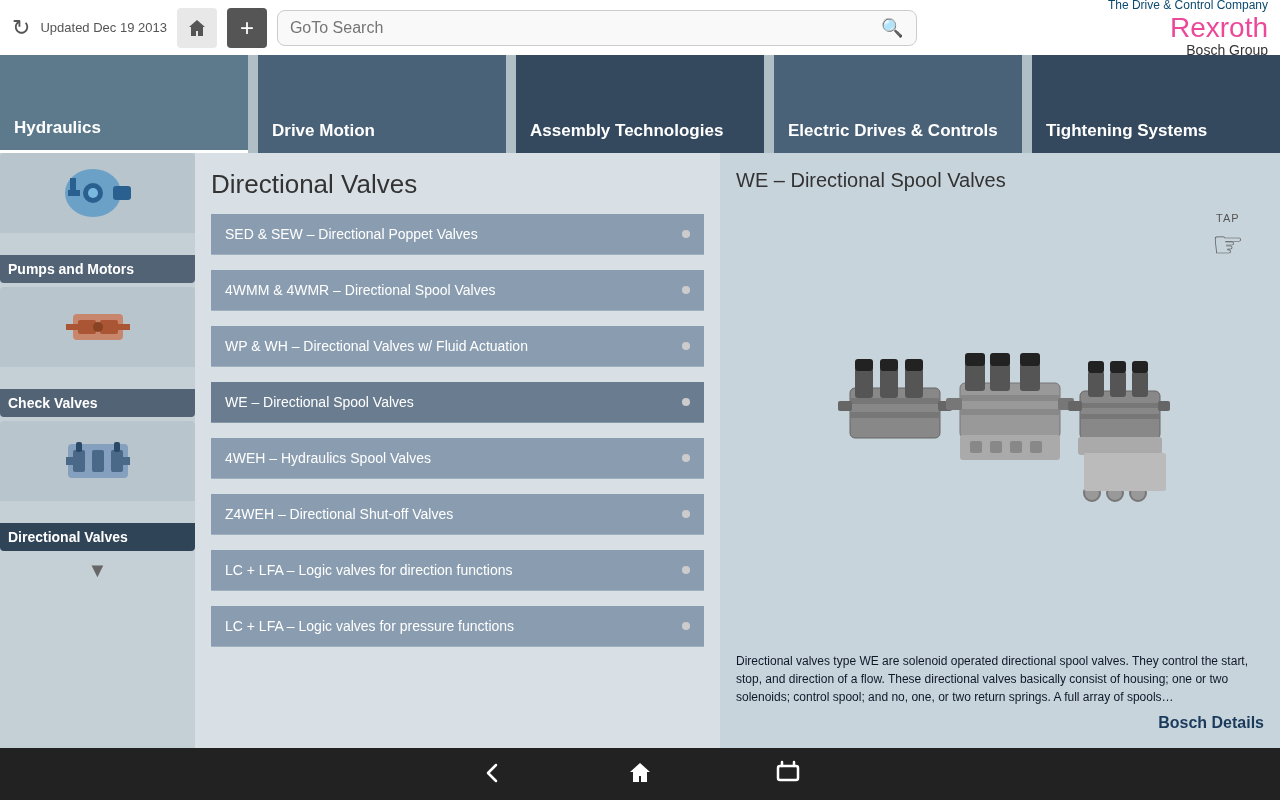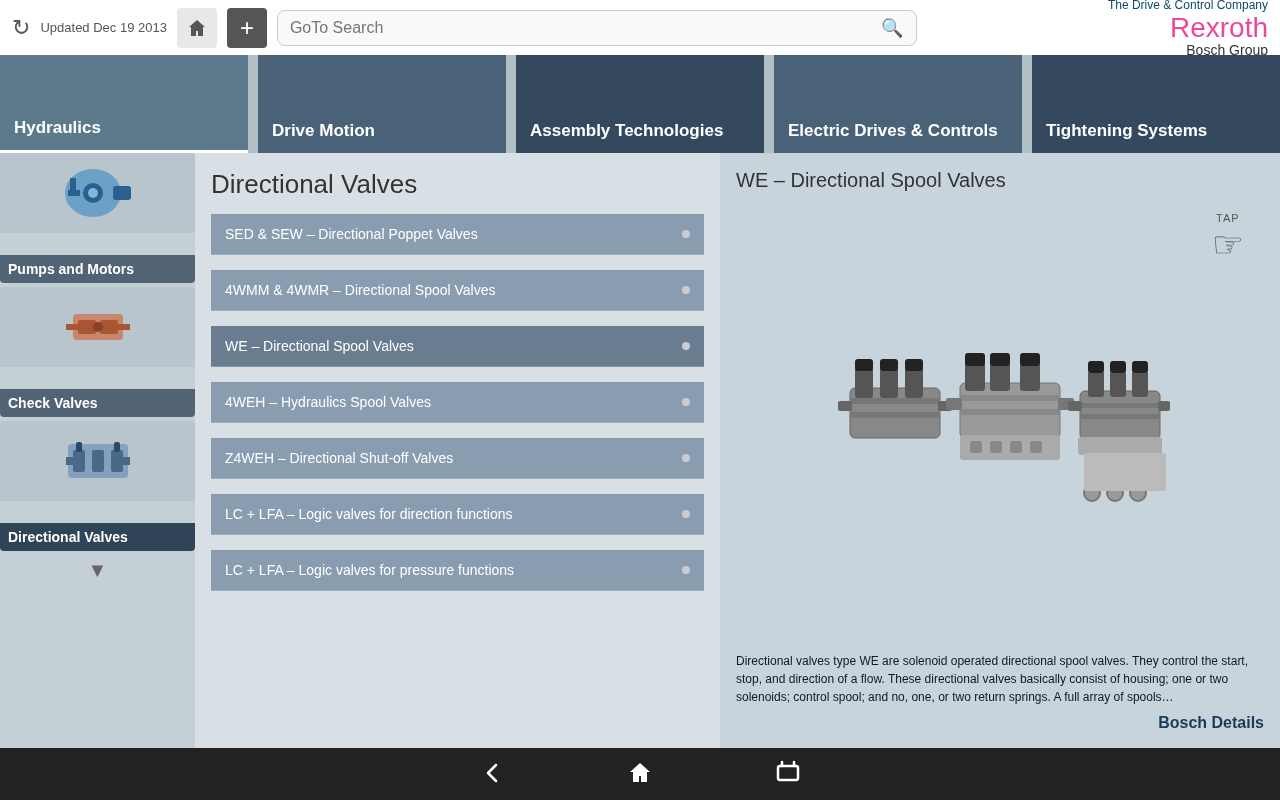--- a/index.html
+++ b/index.html
@@ -341,20 +341,24 @@
 
   <div class="center-panel">
     <h2 class="section-title">Directional Valves</h2>
     <div class="valve-list">
       <div class="valve-item">
         <span>SED &amp; SEW – Directional Poppet Valves</span>
         <span class="valve-dot"></span>
       </div>
       <div class="valve-item">
         <span>4WMM &amp; 4WMR – Directional Spool Valves</span>
+        <span class="valve-dot"></span>
+      </div>
+      <div class="valve-item">
+        <span>WP &amp; WH – Directional Valves w/ Fluid Actuation</span>
         <span class="valve-dot"></span>
       </div>
       <div class="valve-item active">
         <span>WE – Directional Spool Valves</span>
         <span class="valve-dot"></span>
       </div>
       <div class="valve-item">
         <span>4WEH – Hydraulics Spool Valves</span>
         <span class="valve-dot"></span>
       </div>

